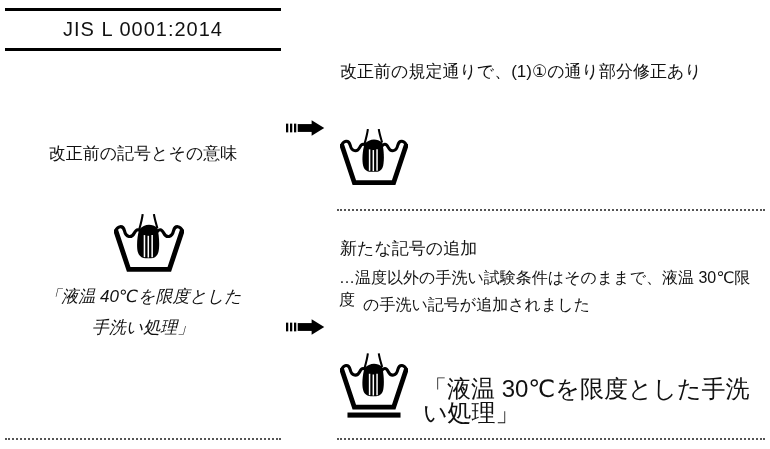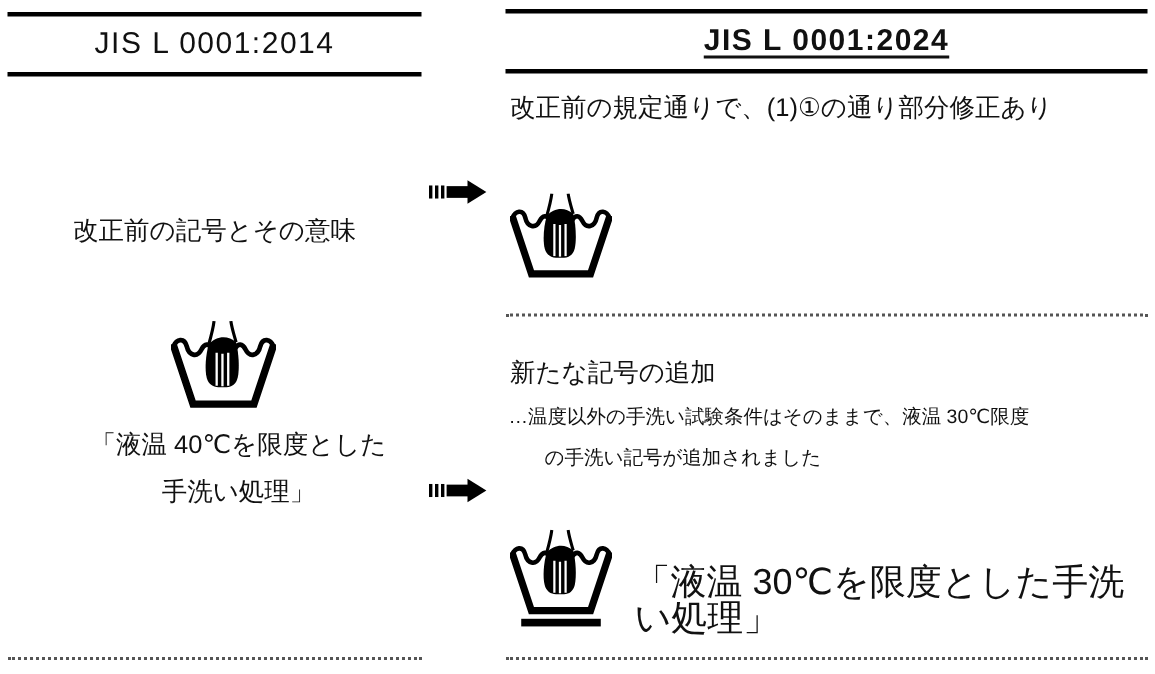--- a/index.html
+++ b/index.html
@@ -17,21 +17,21 @@
     border-bottom:3px solid #000;
     text-align:center;
     padding:5px 0 6px 0;
     font-size:20px;
     line-height:26px;
     letter-spacing:1px;
   }
   .header-box.bold{font-weight:bold;}
   .header-box.bold .hdr-txt{text-decoration:underline;text-underline-offset:4px;}
   .jp{font-size:17px;line-height:24px;}
-  .jp-small{font-size:13px;line-height:22px;}
+  .jp-small{font-size:16px;line-height:22px;}
   .center{text-align:center;}
   .dotted{border-top:2px dotted #555;height:0;}
   .caption2line{line-height:31px;}
   svg .ink{fill:#000;}
 </style>
 </head>
 <body>
 
 <svg style="position:absolute;width:0;height:0" aria-hidden="true">
   <defs>
@@ -70,43 +70,40 @@
     </div>
 
     <div class="abs jp center" style="left:0;top:142px;width:276px;">改正前の記号とその意味</div>
 
     <div class="abs" style="left:109px;top:214px;width:70px;height:59px;">
       <svg viewBox="0 0 100 84" width="70" height="59">
           <use href="#g-handwash"></use>
         </svg>
     </div>
 
-    <div class="abs jp center caption2line" style="left:16px;top:281px;width:276px;">
+    <div class="abs jp center caption2line" style="left:0;top:281px;width:276px;font-style:italic;">
       <div>「液温 40℃を限度とした</div>
       <div>手洗い処理」</div>
     </div>
 
     <div class="dotted abs" style="left:0;top:438px;width:276px;"></div>
   </div>
 
   <div class="abs" style="left:286px;top:119px;width:40px;height:18px;">
     <svg viewBox="0 0 46 20" width="40" height="18">
         <use href="#g-arrow"></use>
       </svg>
   </div>
   <div class="abs" style="left:286px;top:318px;width:40px;height:18px;">
     <svg viewBox="0 0 46 20" width="40" height="18">
         <use href="#g-arrow"></use>
       </svg>
   </div>
 
   <div class="abs" style="left:337px;top:0;width:428px;height:449px;">
-    <div class="header-box bold abs" style="left:0;top:6px;width:428px;">
-      <span class="hdr-txt">JIS L 0001:2024</span>
-    </div>
 
     <div class="abs jp" style="left:3px;top:60px;width:425px;">改正前の規定通りで、(1)①の通り部分修正あり</div>
 
     <div class="abs" style="left:3px;top:129px;width:68px;height:57px;">
       <svg viewBox="0 0 100 84" width="68" height="57">
           <use href="#g-handwash"></use>
         </svg>
     </div>
 
     <div class="dotted abs" style="left:0;top:209px;width:428px;"></div>

